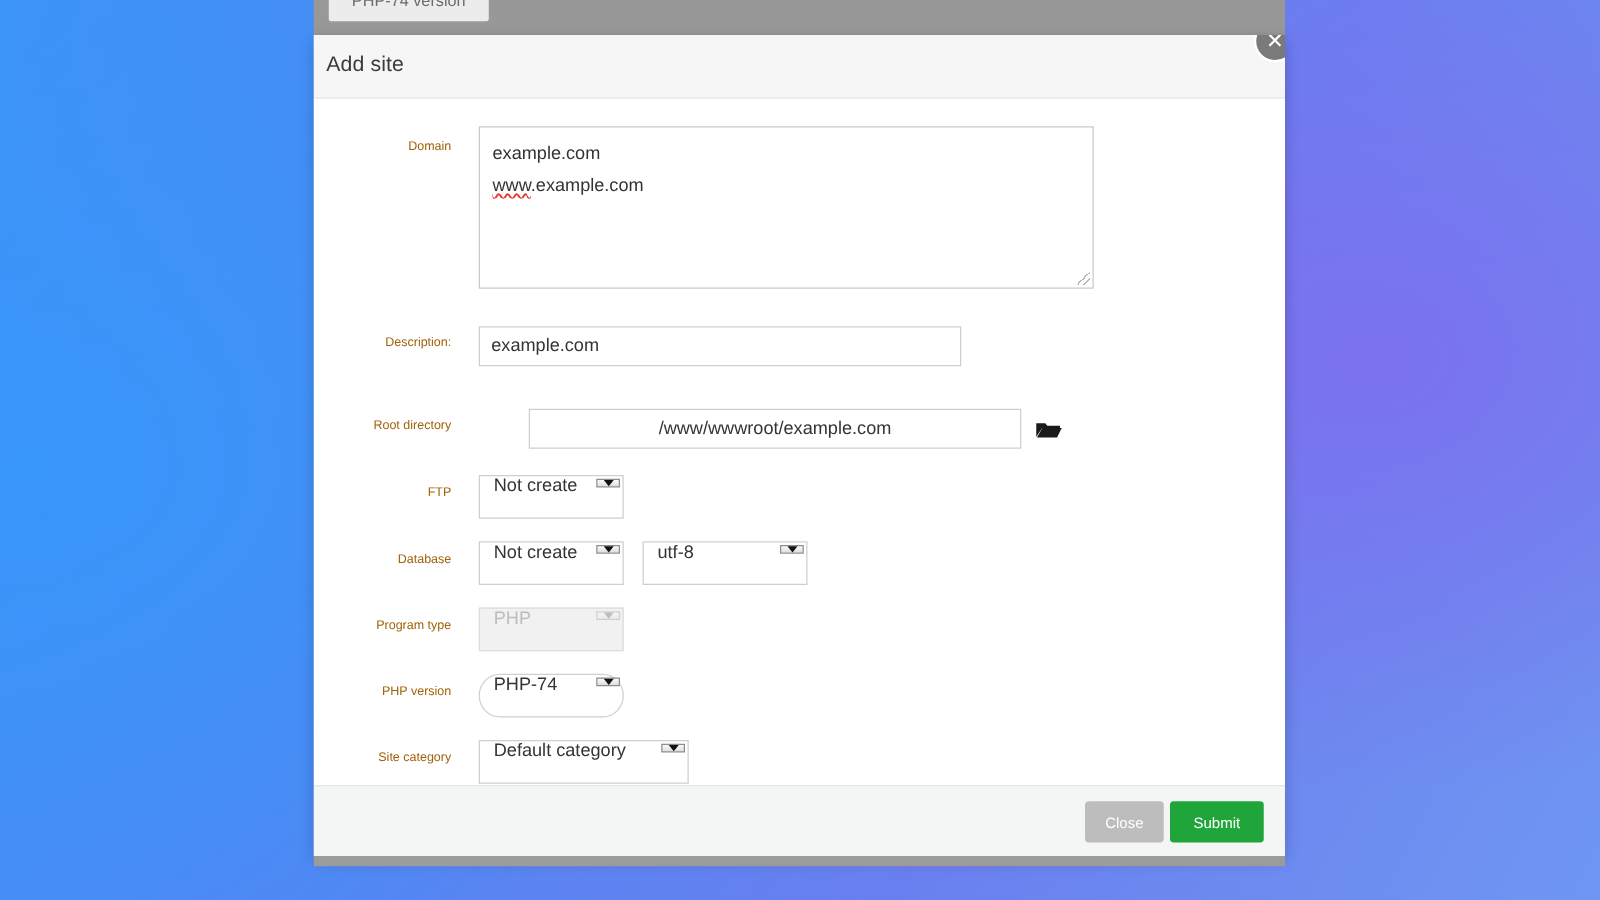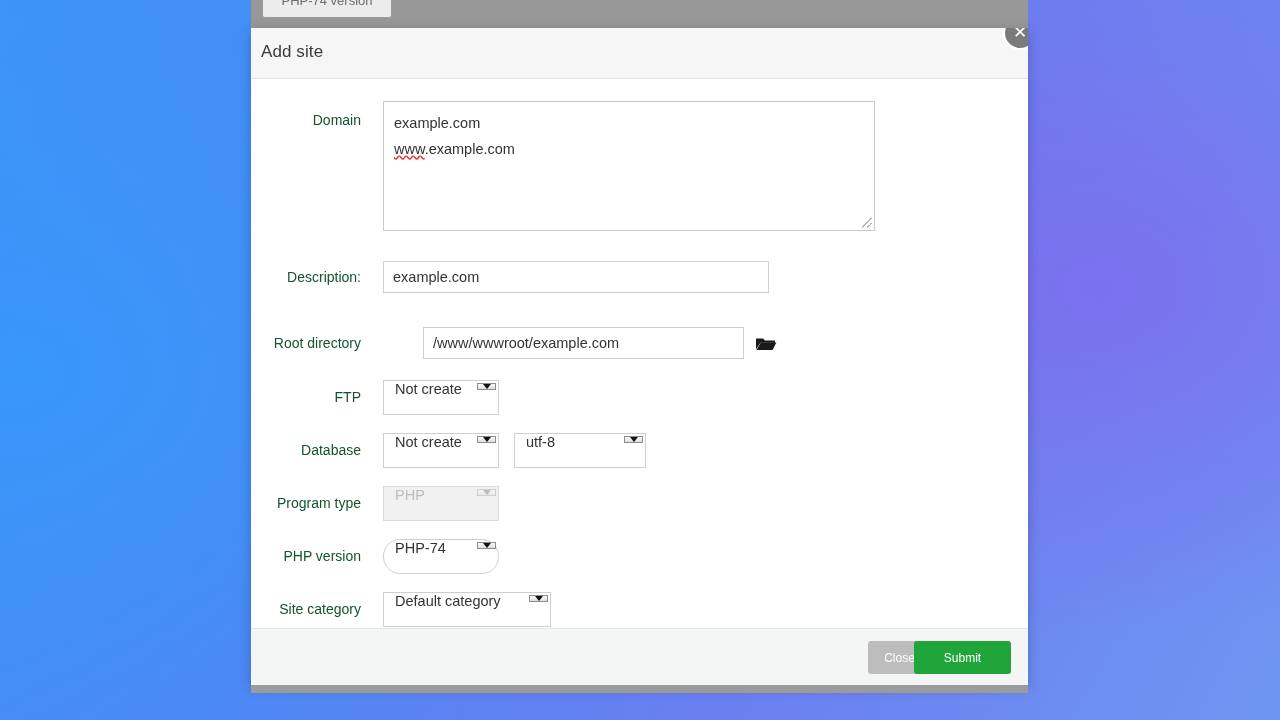--- a/index.html
+++ b/index.html
@@ -108,22 +108,22 @@
 
   .form-row {
     display: flex;
     align-items: flex-start;
     margin-bottom: 0;
     position: relative;
   }
   .form-label {
     width: 132px;
     text-align: right;
-    font-size: 14px;
-    color: #14532d;
+    font-size: 10px;
+    color: #a16207;
     padding-right: 22px;
     box-sizing: border-box;
     flex: 0 0 auto;
     white-space: nowrap;
   }
   .form-control-wrap {
     flex: 1 1 auto;
     display: flex;
     align-items: center;
   }
@@ -162,21 +162,21 @@
     border: 1px solid #cfcfcf;
     background: #ffffff;
     font-family: "Liberation Sans", sans-serif;
     font-size: 14.5px;
     color: #333333;
     padding: 0 9px;
     box-sizing: border-box;
     outline: none;
   }
   .w-desc { width: 386px; }
-  .w-root { width: 321px; }
+  .w-root { width: 394px; text-align: center; }
 
   .folder-icon {
     margin-left: 11px;
     width: 22px;
     height: 20px;
     display: inline-block;
     cursor: pointer;
     position: relative;
     top: 1px;
   }
@@ -280,21 +280,21 @@
     cursor: pointer;
     padding: 0;
   }
   .btn-close {
     right: 97px;
     width: 63px;
     background: #bdbdbd;
   }
   .btn-submit {
     right: 17px;
-    width: 97px;
+    width: 75px;
     background: #20a53a;
   }
 </style>
 </head>
 <body>
 
 <div class="bg-page">
   <div class="bg-page-button">PHP-74 version</div>
 </div>
 

